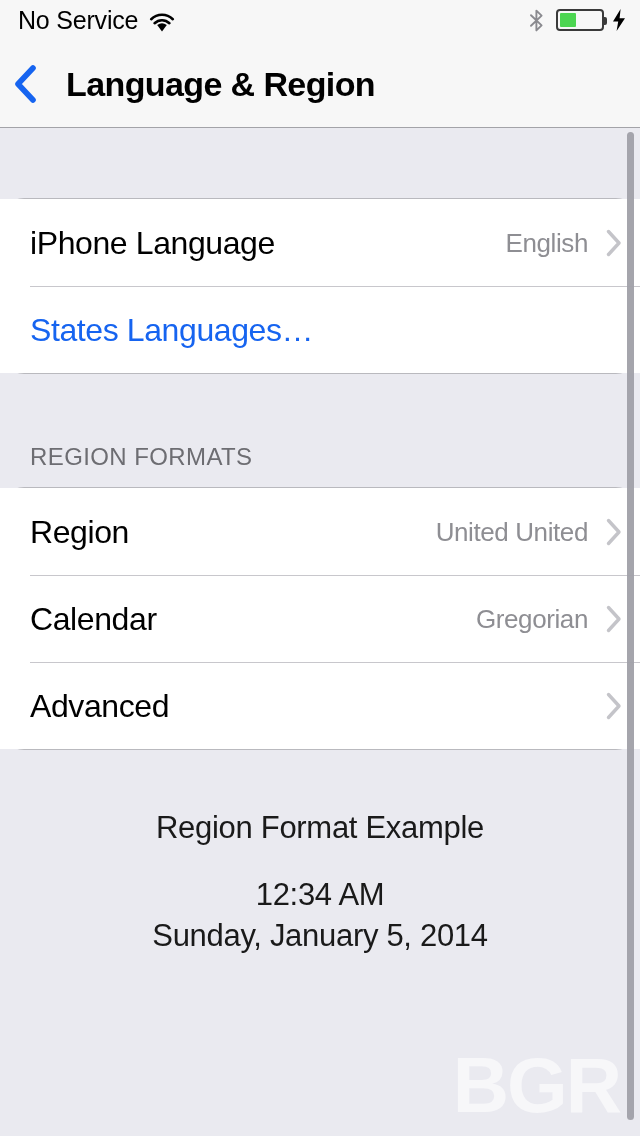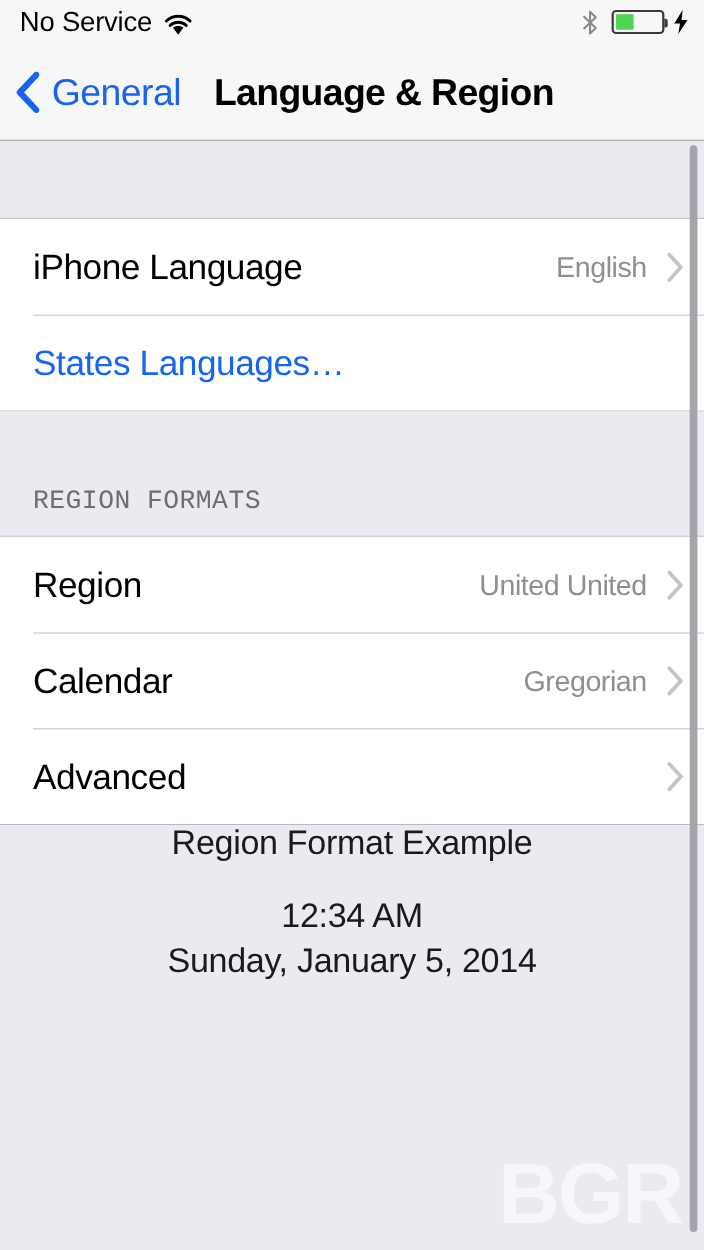--- a/index.html
+++ b/index.html
@@ -159,20 +159,21 @@
 
   .group-gap {
     background: #EAEAF0;
   }
   .gap-first  { height: 69px; }
 
   .table-group {
     background: #FFFFFF;
     border-top: 1px solid #B9B9BE;
     border-bottom: 1px solid #B9B9BE;
+    border-radius: 24px;
   }
 
   .row {
     position: relative;
     height: 87px;
     display: flex;
     align-items: center;
     box-sizing: border-box;
     padding: 0 18px 0 30px;
     background: #FFFFFF;
@@ -218,26 +219,26 @@
     align-items: flex-end;
     box-sizing: border-box;
     padding: 0 0 18px 30px;
     background: #EAEAF0;
   }
   .section-header-text {
     font-size: 24px;
     color: #6D6D72;
     letter-spacing: 0.4px;
     line-height: 1;
-    font-family: Liberation Mono, monospace;
   }
 
   
   .footer-block {
     background: #EAEAF0;
+    padding-top: 62px;
     text-align: center;
   }
   .footer-title {
     font-size: 31px;
     color: #1a1a1a;
     line-height: 1;
     letter-spacing: -0.3px;
     margin-bottom: 31px;
   }
   .footer-line {
@@ -310,21 +311,20 @@
         <path d="M8.6 0 L1 12.4 L6.2 12.4 L4.6 22 L13 9.2 L7.6 9.2 Z" fill="#000"></path>
       </svg>
     </div>
   </div>
 
   <div class="nav-bar">
     <div class="nav-back">
       <svg class="back-chevron" viewBox="0 0 22 38">
         <path d="M19 3 L4 19 L19 35" stroke="#1664F0" stroke-width="5.6" fill="none" stroke-linecap="round" stroke-linejoin="round"></path>
       </svg>
-      <span class="nav-back-label">General</span>
     </div>
     <span class="nav-title">Language &amp; Region</span>
   </div>
 
   <div class="content">
 
     <div class="group-gap gap-first"></div>
 
     <div class="table-group">
       <div class="row">

